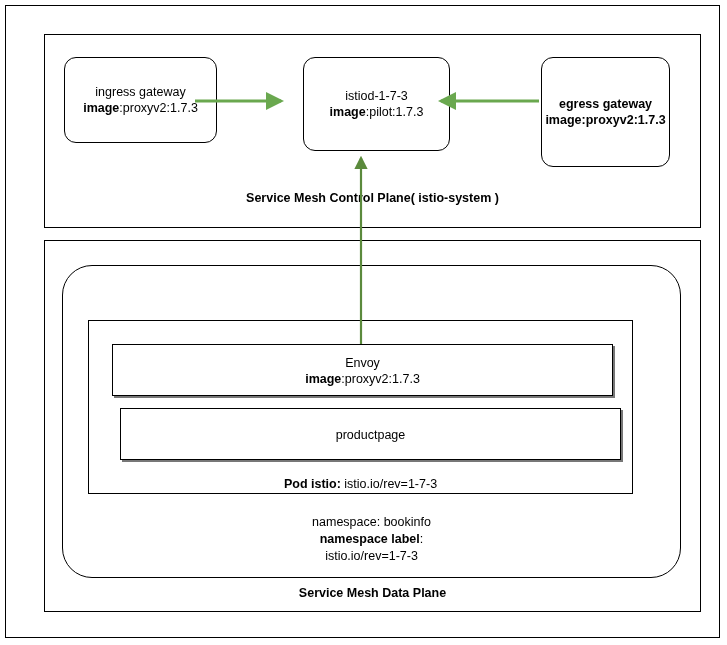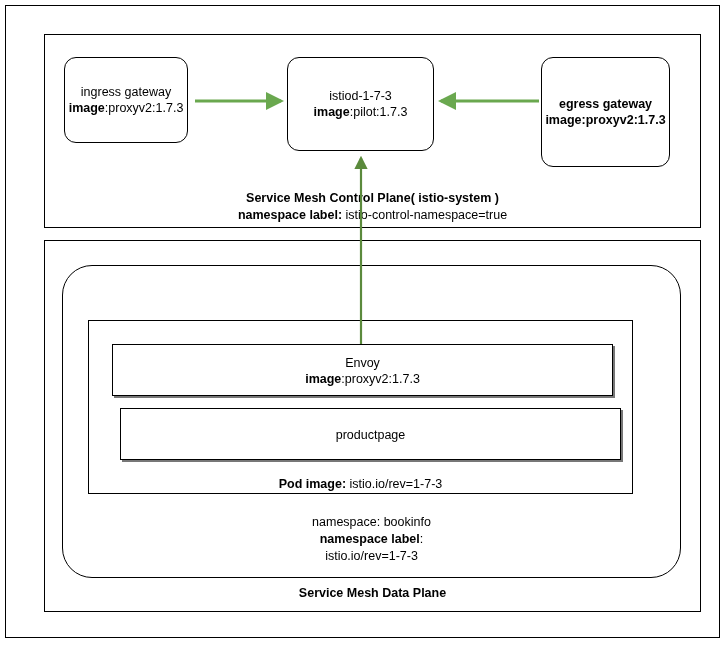--- a/index.html
+++ b/index.html
@@ -54,22 +54,22 @@
     position: absolute;
     box-sizing: border-box;
     background: #ffffff;
     border: 1.3px solid #000000;
     border-radius: 12px;
     display: flex;
     flex-direction: column;
     align-items: center;
     justify-content: center;
   }
-  .ingress-node { left: 64px; top: 57px; width: 124px; height: 86px; }
-  .istiod-node  { left: 287px; top: 57px; width: 147px; height: 94px; }
+  .ingress-node { left: 64px; top: 57px; width: 153px; height: 86px; }
+  .istiod-node  { left: 303px; top: 57px; width: 147px; height: 94px; }
   .egress-node  { left: 541px; top: 57px; width: 129px; height: 110px; font-weight: bold; }
 
   .box-text {
     position: relative;
     text-align: center;
     font-size: 12.5px;
     line-height: 16px;
   }
 
   .center-text {
@@ -125,42 +125,41 @@
 
   <div class="node-box egress-node">
     <div class="box-text">
       <span>egress gateway</span><br>
       <b>image</b><span>:proxyv2:1.7.3</span>
     </div>
   </div>
 
   <div class="caption cp-caption">
     <div class="caption-bold">Service Mesh Control Plane( istio-system )</div>
-    <div><b>namespace label:</b><span> istio-control-namespace=true</span></div>
   </div>
 
   <div class="frame plane-box data-plane-box"></div>
   <div class="frame ns-box"></div>
   <div class="frame pod-box"></div>
 
   <div class="frame container-box envoy-box">
     <div class="center-text" style="left:0; top:10px; width:499px;">
       <span>Envoy</span><br>
       <b>image</b><span>:proxyv2:1.7.3</span>
     </div>
   </div>
 
   <div class="frame container-box productpage-box">
     <div class="center-text" style="left:0; top:18px; width:499px;">
       <span>productpage</span>
     </div>
   </div>
 
   <div class="caption pod-caption">
-    <div><b>Pod image:</b><span> istio.io/rev=1-7-3</span></div>
+    <div><b>Pod istio:</b><span> istio.io/rev=1-7-3</span></div>
   </div>
 
   <div class="caption ns-caption">
     <div>namespace: bookinfo</div>
     <div><b>namespace label</b><span>:</span></div>
     <div>istio.io/rev=1-7-3</div>
   </div>
 
   <div class="caption dp-caption">Service Mesh Data Plane</div>
 

